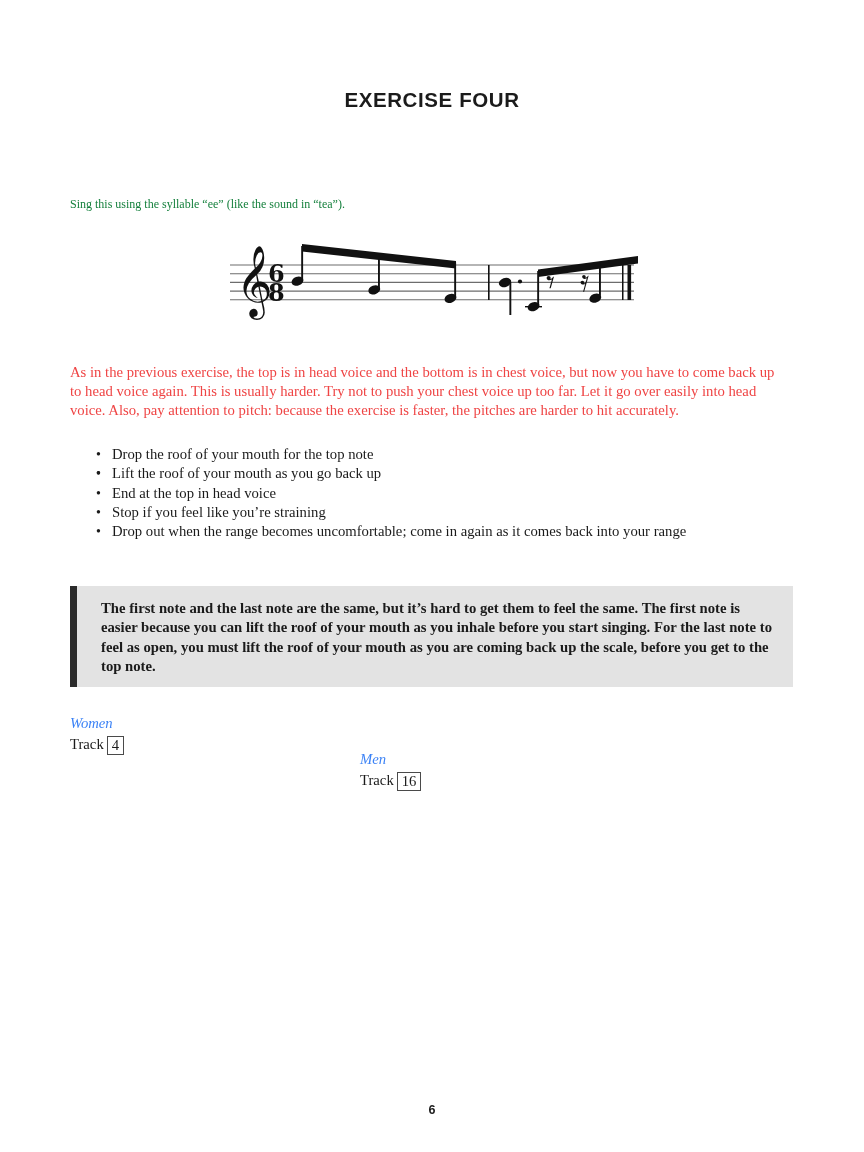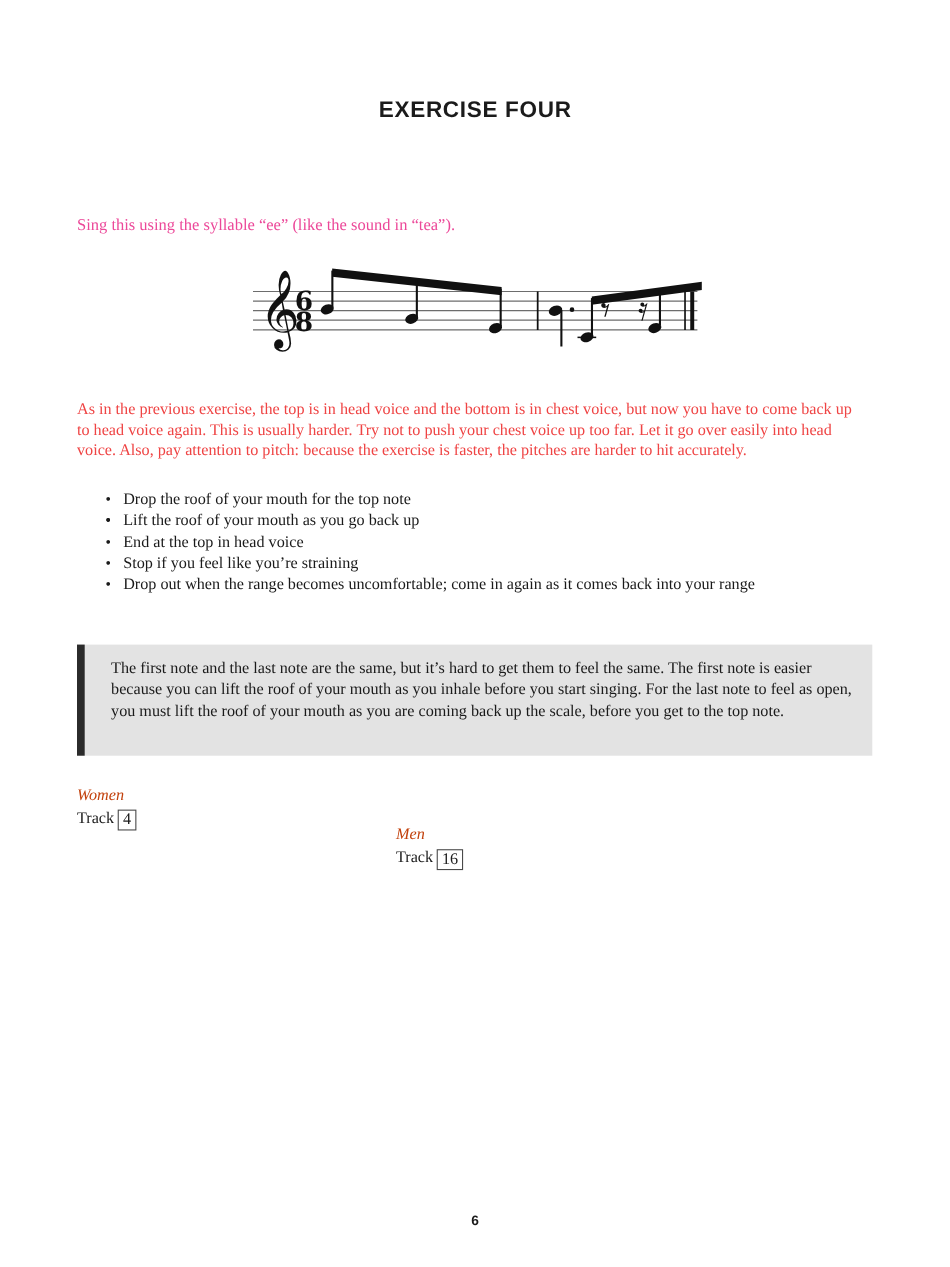--- a/index.html
+++ b/index.html
@@ -45,22 +45,22 @@
     top: 170px;
     font-size: 22.5px;
     font-weight: normal;
     color: #151515;
     letter-spacing: 0.1px;
   }
   .section-subtitle {
     position: absolute;
     left: 70px;
     top: 197px;
-    font-size: 15px;
-    color: #ec4899;
+    font-size: 12px;
+    color: #15803d;
   }
 
   
   .staff-wrap {
     position: absolute;
     left: 228px;
     top: 236px;
     width: 410px;
     height: 95px;
   }
@@ -115,34 +115,35 @@
     box-sizing: border-box;
   }
   .callout-text {
     position: absolute;
     left: 24px;
     top: 13px;
     width: 676px;
     font-size: 14.7px;
     line-height: 19.3px;
     color: #1a1a1a;
+    font-weight: bold;
   }
 
   
   .track-block {
     position: absolute;
     font-size: 14.7px;
     line-height: 19px;
   }
   .track-block.women { left: 70px; top: 714px; }
   .track-block.men   { left: 360px; top: 750px; }
   .track-group-label {
     font-style: italic;
     display: block;
-    color: #c2410c;
+    color: #3b82f6;
   }
   .track-line {
     display: block;
     margin-top: 2px;
     white-space: nowrap;
     color: #1a1a1a;
     text-align: center;
   }
   .track-number-box {
     display: inline-block;

